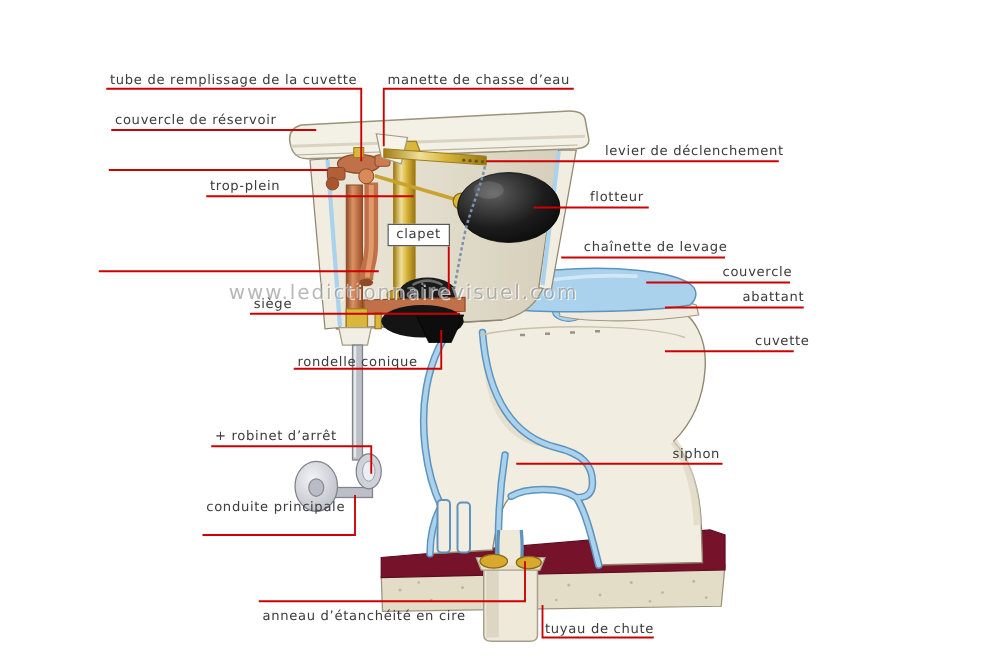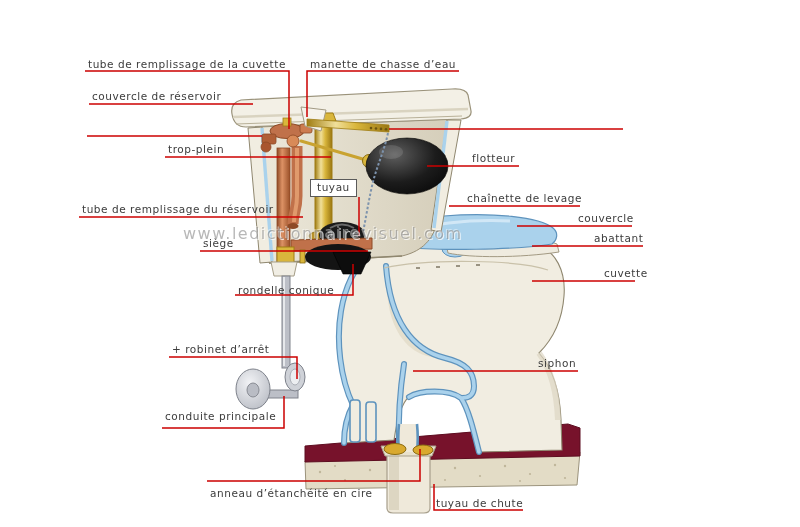--- a/index.html
+++ b/index.html
@@ -249,28 +249,28 @@
       <path d="M523,510 H434 V484"></path>
     </g>
   </svg>
 
   <div class="watermark">www.ledictionnairevisuel.com</div>
 
   <div class="lbl" style="left:310px;top:58px">manette de chasse d’eau</div>
   <div class="lbl" style="left:88px;top:58px">tube de remplissage de la cuvette</div>
   <div class="lbl" style="left:92px;top:90px">couvercle de réservoir</div>
   <div class="lbl" style="left:168px;top:143px">trop-plein</div>
+  <div class="lbl" style="left:484px;top:115px">levier de déclenchement</div>
   <div class="lbl" style="left:472px;top:152px">flotteur</div>
   <div class="lbl" style="left:467px;top:192px">chaînette de levage</div>
   <div class="lbl" style="left:578px;top:212px">couvercle</div>
   <div class="lbl" style="left:594px;top:232px">abattant</div>
   <div class="lbl" style="left:604px;top:267px">cuvette</div>
   <div class="lbl" style="left:203px;top:237px">siège</div>
-  <div class="lbl boxed" style="left:310px;top:179px">tuyau</div>
-  <div class="lbl" style="left:82px;top:203px">tube de remplissage du réservoir</div>
+  <div class="lbl boxed" style="left:310px;top:179px">clapet</div>
   <div class="lbl" style="left:238px;top:284px">rondelle conique</div>
   <div class="lbl" style="left:172px;top:343px">+ robinet d’arrêt</div>
-  <div class="lbl" style="left:165px;top:410px">conduite principale</div>
+  <div class="lbl" style="left:165px;top:400px">conduite principale</div>
   <div class="lbl" style="left:538px;top:357px">siphon</div>
   <div class="lbl" style="left:210px;top:487px">anneau d’étanchéité en cire</div>
   <div class="lbl" style="left:436px;top:497px">tuyau de chute</div>
 
 </div>
 
 </body></html>

